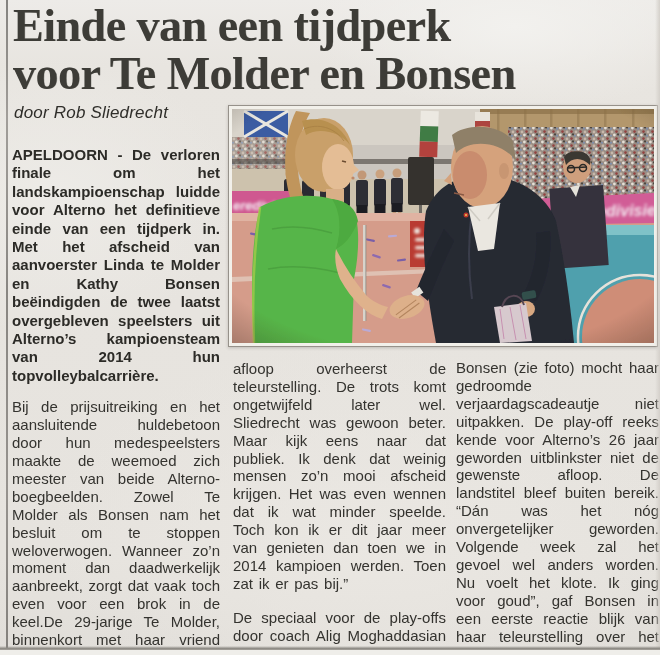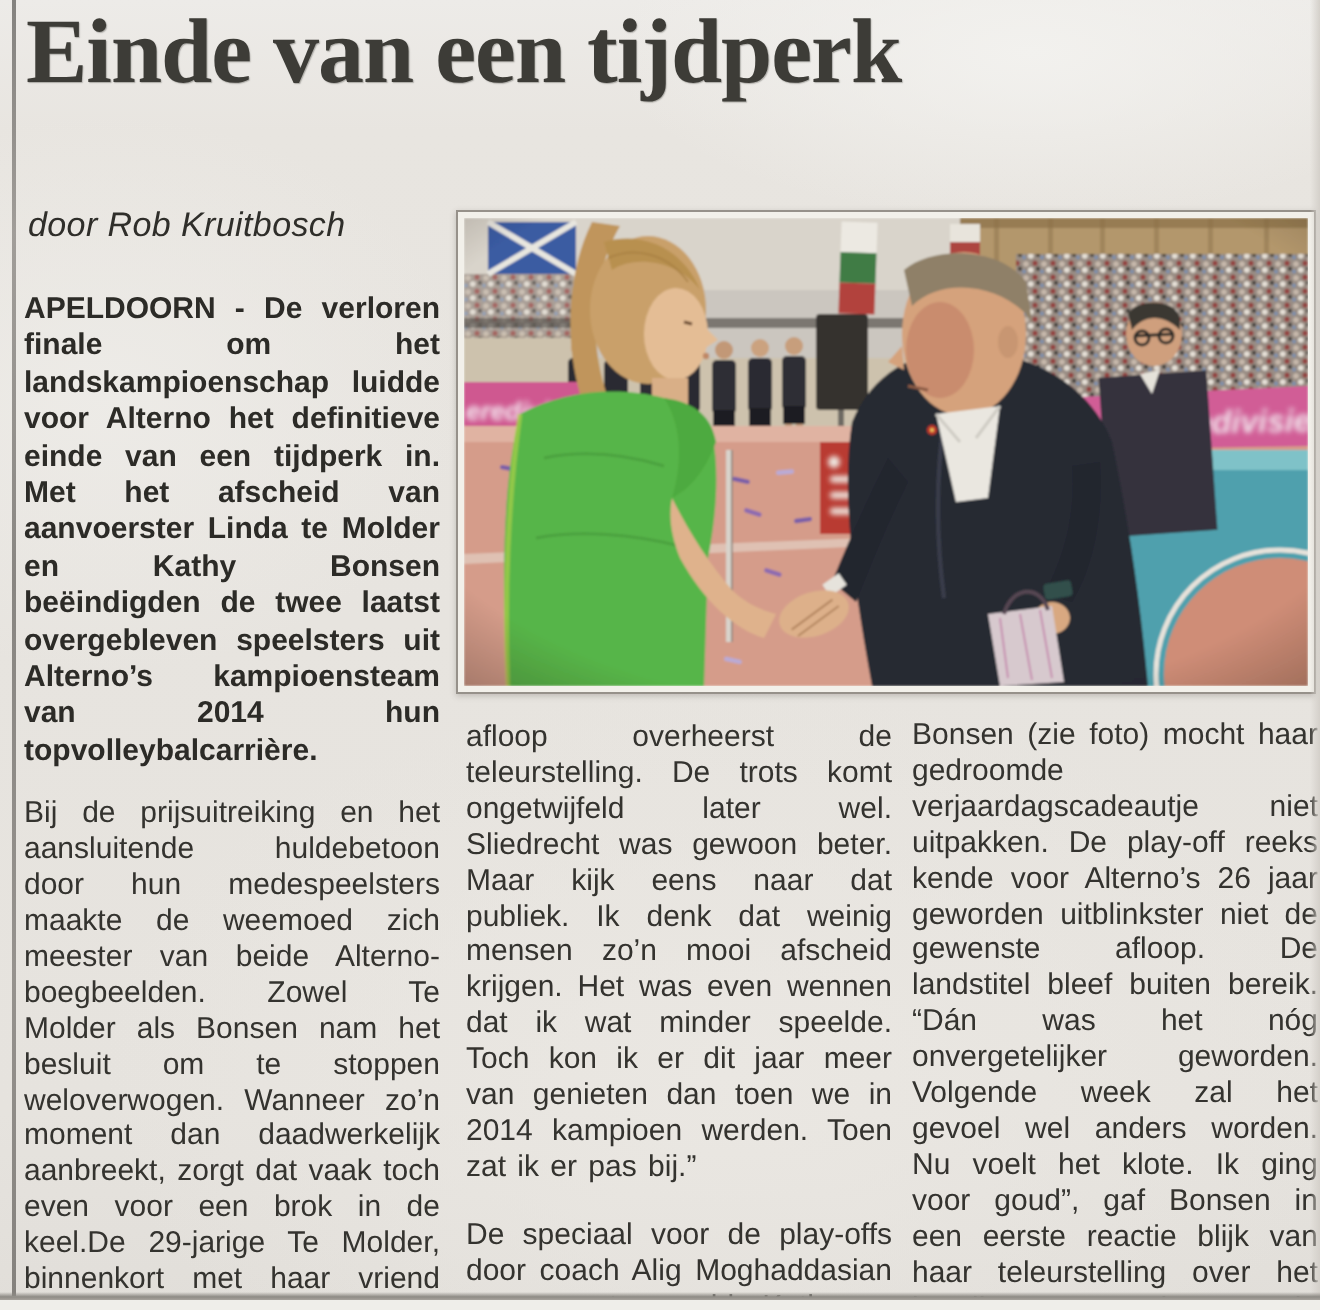--- a/index.html
+++ b/index.html
@@ -43,23 +43,24 @@
 </style>
 </head>
 <body>
 
 <div class="page">
 
   <div class="left-rule"></div>
 
   <h1 class="headline">
     <span>Einde van een tijdperk</span>
+    <span>voor Te Molder en Bonsen</span>
   </h1>
 
-  <div class="byline">door Rob Kruitbosch</div>
+  <div class="byline">door Rob Sliedrecht</div>
 
   <figure class="photo-frame">
     <svg viewBox="0 0 422 234">
       <defs>
         <filter id="soft" x="-5%" y="-5%" width="110%" height="110%">
             <feGaussianBlur stdDeviation="0.55"></feGaussianBlur>
           </filter>
         <filter id="blur2" x="-20%" y="-20%" width="140%" height="140%">
             <feGaussianBlur stdDeviation="1.4"></feGaussianBlur>
           </filter>

